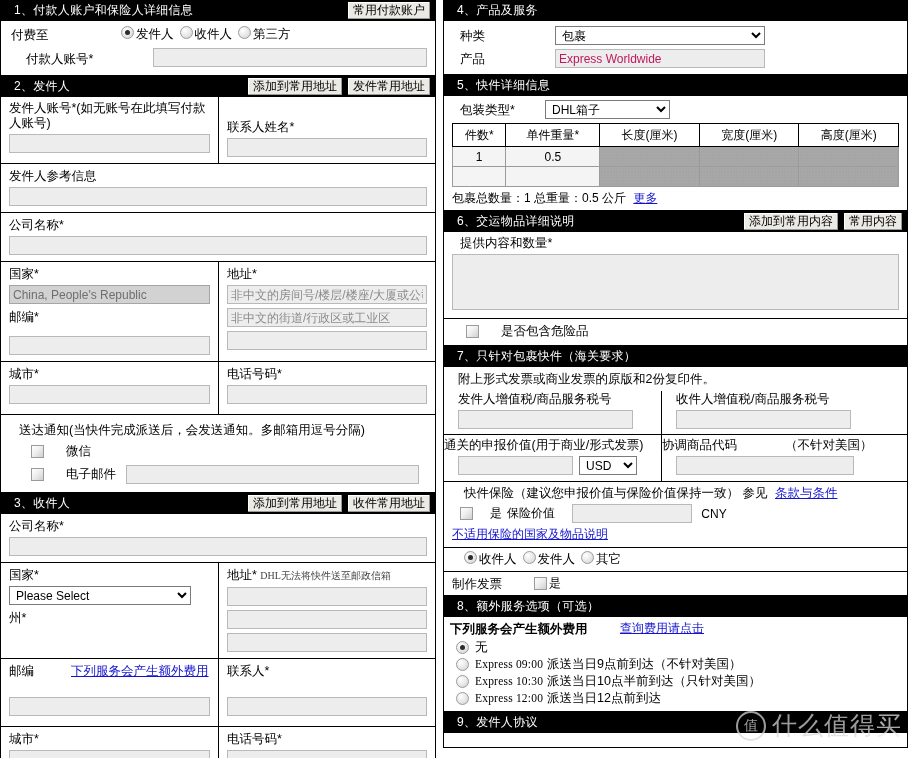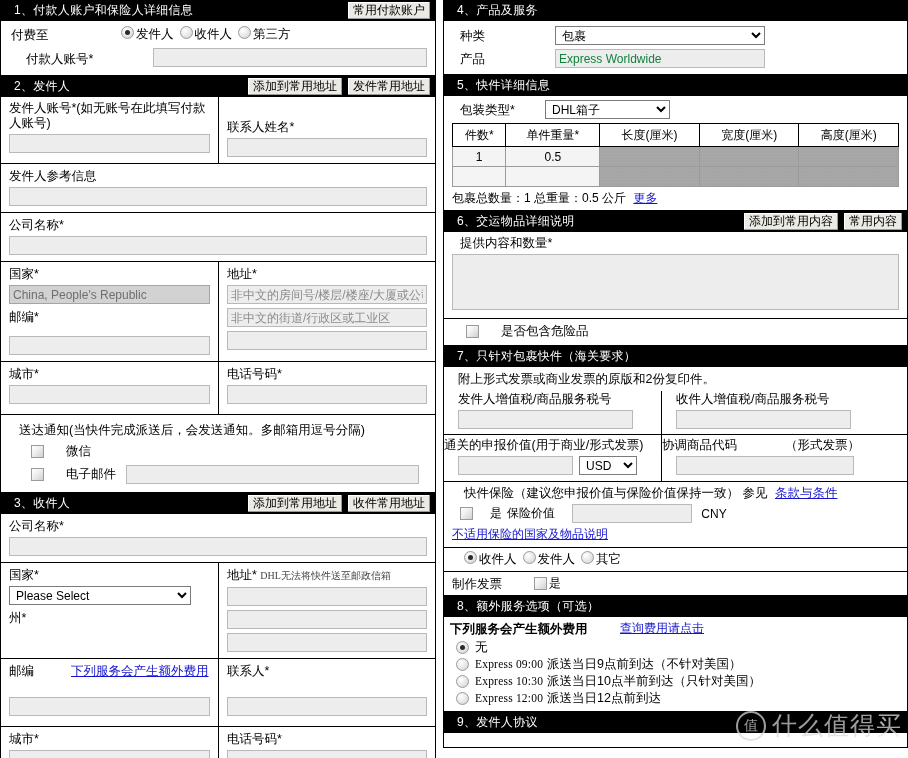--- a/index.html
+++ b/index.html
@@ -52,21 +52,21 @@
   .sm{font-size:10px;color:#444;font-family:"Liberation Serif",serif;}
 
   input.tf{
     box-sizing:border-box;
     width:100%;
     height:19px;
     border:1px solid #b9b9b9;
     background:#ededed;
     font-size:12px;
     padding:1px 3px;
-    color:#15803d;
+    color:#be185d;
     font-family:"Liberation Sans","DejaVu Sans",sans-serif;
   }
   input.tf::placeholder{color:#8b8b8b;}
   input.tf.dis{background:#d2d2d2;border:1px solid #a5a5a5;color:#6f6f6f;}
   textarea.ta{
     box-sizing:border-box;width:100%;height:56px;
     border:1px solid #b9b9b9;background:#ededed;resize:none;
     font-size:12px;font-family:"Liberation Sans","DejaVu Sans",sans-serif;
   }
   select.sel{
@@ -378,21 +378,21 @@
           <div style="display:flex;gap:6px;align-items:center;padding-left:14px;">
             <input class="tf" style="width: 115px;" value="">
             <select class="sel" style="width:58px;">
               <option>USD</option>
             </select>
           </div>
         </div>
         <div class="cellR" style="padding:3px 8px 6px 0;">
           <div class="lbl wrap" style="line-height:15px;display:flex;">
             <span>协调商品代码</span>
-            <span style="margin-left:48px;">（形式发票）</span>
+            <span style="margin-left:48px;">（不针对美国）</span>
           </div>
           <input class="tf" style="width: 178px; margin-left: 14px;" value="">
         </div>
       </div>
       <div class="hr" style="padding:3px 8px 4px 8px;">
         <div class="lbl" style="padding-left:12px;">
           <span>快件保险（建议您申报价值与保险价值保持一致）  参见</span>
           <a class="lnk" style="margin-left:4px;">条款与条件</a>
         </div>
         <div style="display:flex;align-items:center;gap:5px;margin-top:3px;padding-left:8px;">

